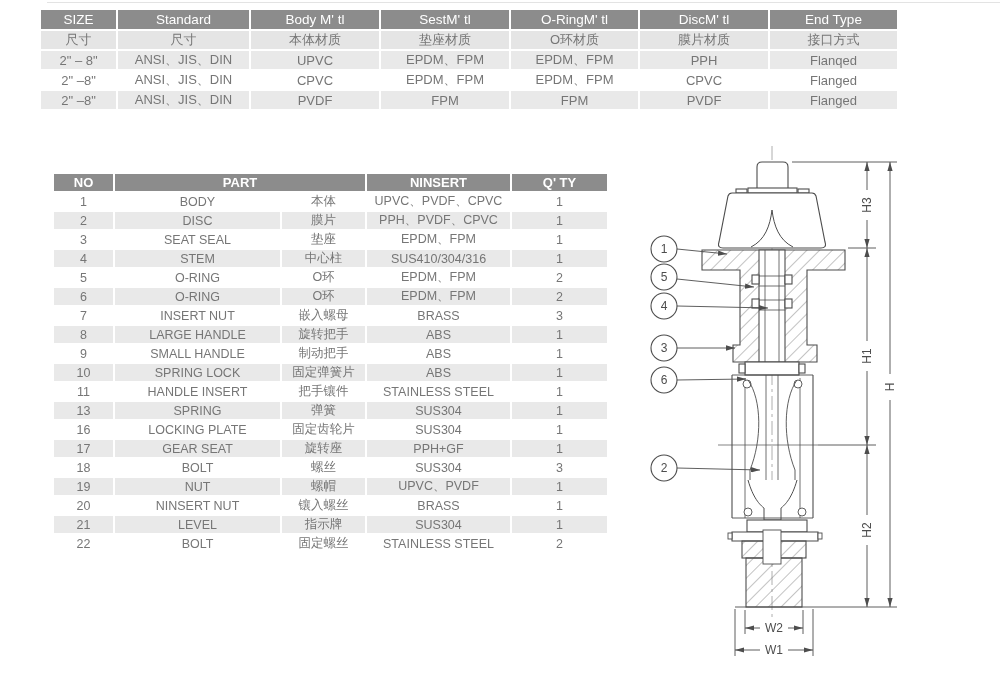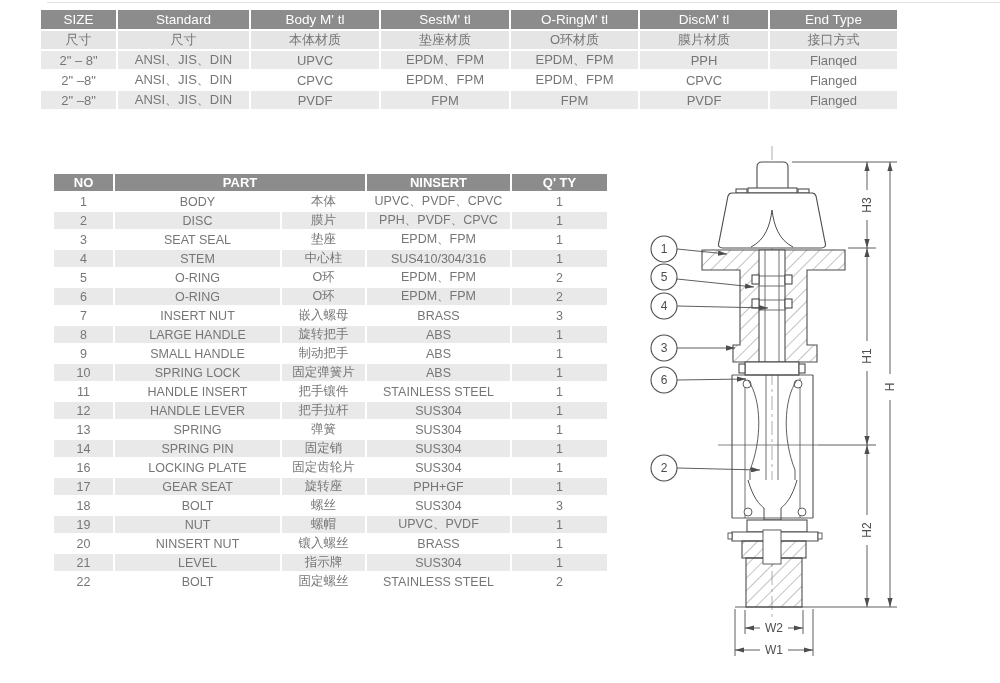--- a/index.html
+++ b/index.html
@@ -200,43 +200,29 @@
       </tr>
 
       <tr>
         <td>11</td>
         <td>HANDLE INSERT</td>
         <td>把手镶件</td>
         <td>STAINLESS STEEL</td>
         <td>1</td>
       </tr>
 
-      <tr>
-        <td>12</td>
-        <td>HANDLE LEVER</td>
-        <td>把手拉杆</td>
-        <td>SUS304</td>
-        <td>1</td>
-      </tr>
 
       <tr>
         <td>13</td>
         <td>SPRING</td>
         <td>弹簧</td>
         <td>SUS304</td>
         <td>1</td>
       </tr>
 
-      <tr>
-        <td>14</td>
-        <td>SPRING PIN</td>
-        <td>固定销</td>
-        <td>SUS304</td>
-        <td>1</td>
-      </tr>
 
 
       <tr>
         <td>16</td>
         <td>LOCKING PLATE</td>
         <td>固定齿轮片</td>
         <td>SUS304</td>
         <td>1</td>
       </tr>
 

